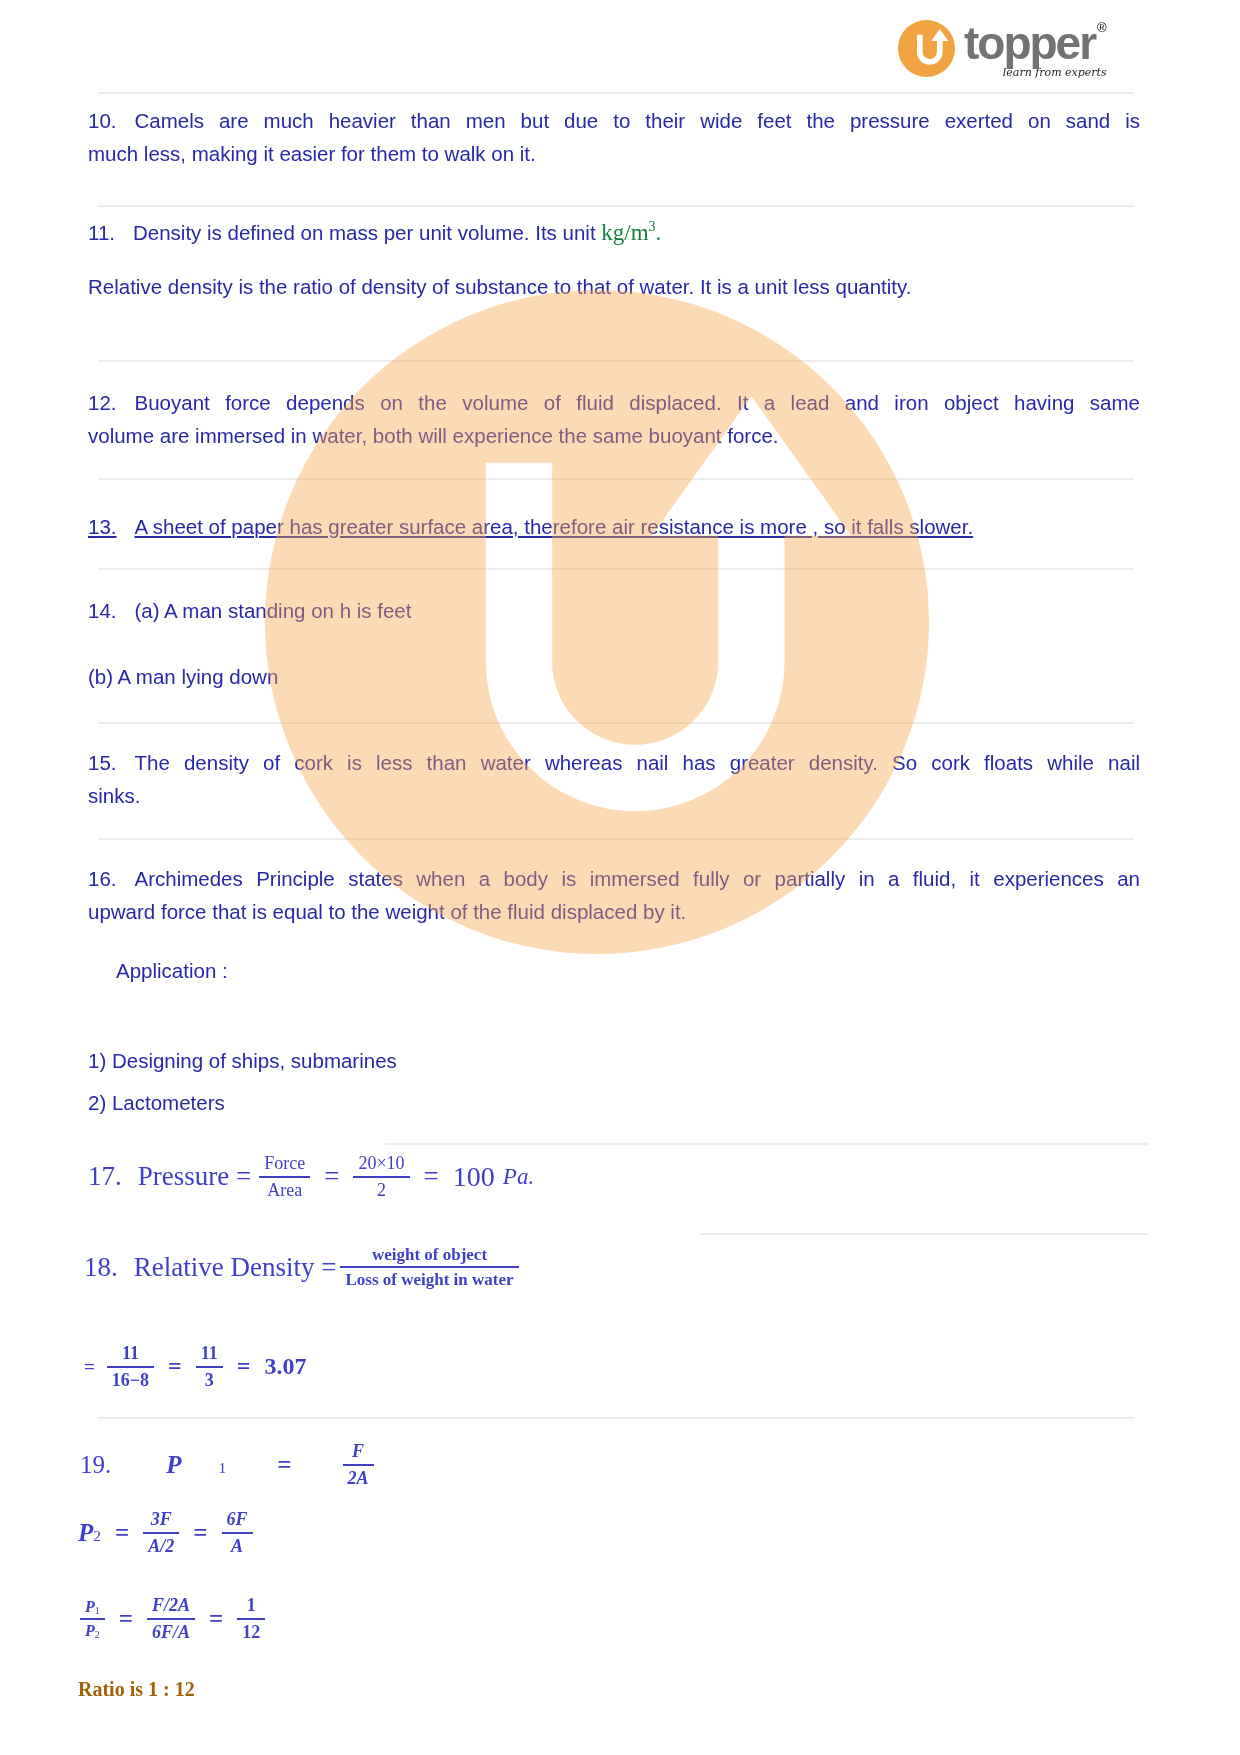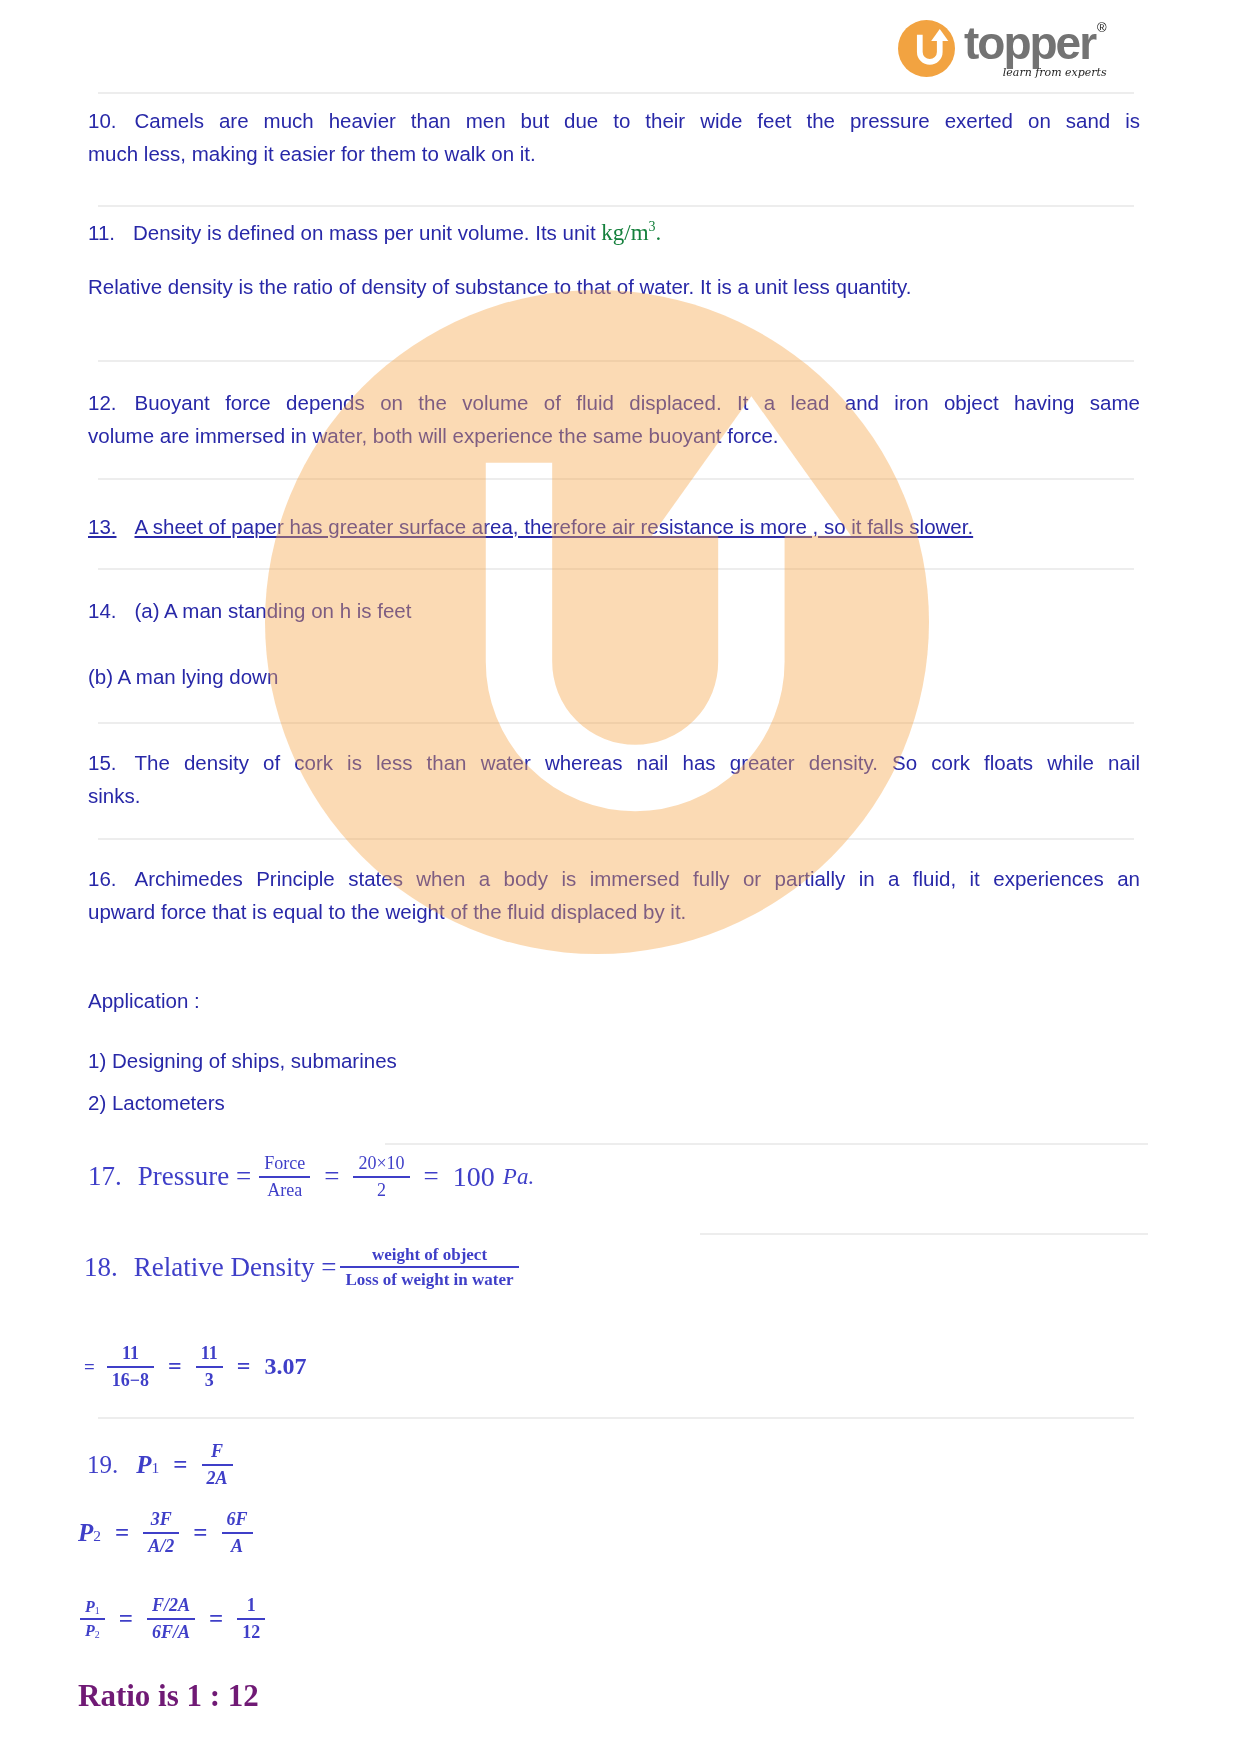--- a/index.html
+++ b/index.html
@@ -94,21 +94,21 @@
 
   <div class="para" style="top:746px;">
     <div class="jline"><span class="qnum">15.</span><span>The density of cork is less than water whereas nail has greater density. So cork floats while nail</span></div>
     <div><span>sinks.</span></div>
   </div>
 
   <div class="para" style="top:862px;">
     <div class="jline"><span class="qnum">16.</span><span>Archimedes Principle states when a body is immersed fully or partially in a fluid, it experiences an</span></div>
     <div><span>upward force that is equal to the weight of the fluid displaced by it.</span></div>
   </div>
-  <div class="para" style="top:984px;">
+  <div class="para" style="top:954px;margin-left:28px;">
     <span>Application :</span>
   </div>
   <div class="para" style="top:1044px;">
     <span>1) Designing of ships, submarines</span>
   </div>
   <div class="para" style="top:1086px;">
     <span>2) Lactometers</span>
   </div>
 
   <div class="formula" style="top:1152px;left:88px;font-size:27px;">
@@ -145,21 +145,21 @@
     </span>
     <span class="eq">=</span>
     <span class="frac" style="font-size:18px;">
       <span class="fn">11</span>
       <span class="fd">3</span>
     </span>
     <span class="eq">=</span>
     <span>3.07</span>
   </div>
 
-  <div class="formula" style="top:1440px;left:87px;font-size:25px;">
+  <div class="formula" style="top:1440px;left:80px;font-size:25px;gap:37px;">
     <span style="margin-right:18px;">19.</span>
     <span class="mi">P</span>
       <span class="msub">1</span>
     <span class="eq" style="font-weight:bold;">=</span>
     <span class="frac mi" style="font-size:18px;">
       <span class="fn">F</span>
       <span class="fd">2A</span>
     </span>
   </div>
 
@@ -188,21 +188,21 @@
       <span class="fn">F/2A</span>
       <span class="fd">6F/A</span>
     </span>
     <span class="eq" style="font-weight:bold;">=</span>
     <span class="frac" style="font-size:18px;font-weight:bold;">
       <span class="fn">1</span>
       <span class="fd">12</span>
     </span>
   </div>
 
-  <div class="formula" style="top:1678px;left:78px;font-size:31px;font-weight:bold;color:#701a75;">
+  <div class="formula" style="top:1678px;left:78px;font-size:20px;font-weight:bold;color:#a16207;">
     <span>Ratio is 1 : 12</span>
   </div>
 
   <svg class="watermark" viewBox="0 0 200 200">
     <defs>
       <mask id="wmMask">
         <rect width="200" height="200" fill="#fff"></rect>
         <path d="M76.5,52 L76.5,112 A35,35 0 0 0 146.5,112 L146.5,70" stroke="#000" stroke-width="20" fill="none"></path>
         <polygon points="146.5,32 176.5,74 116.5,74" fill="#000"></polygon>
       </mask>

